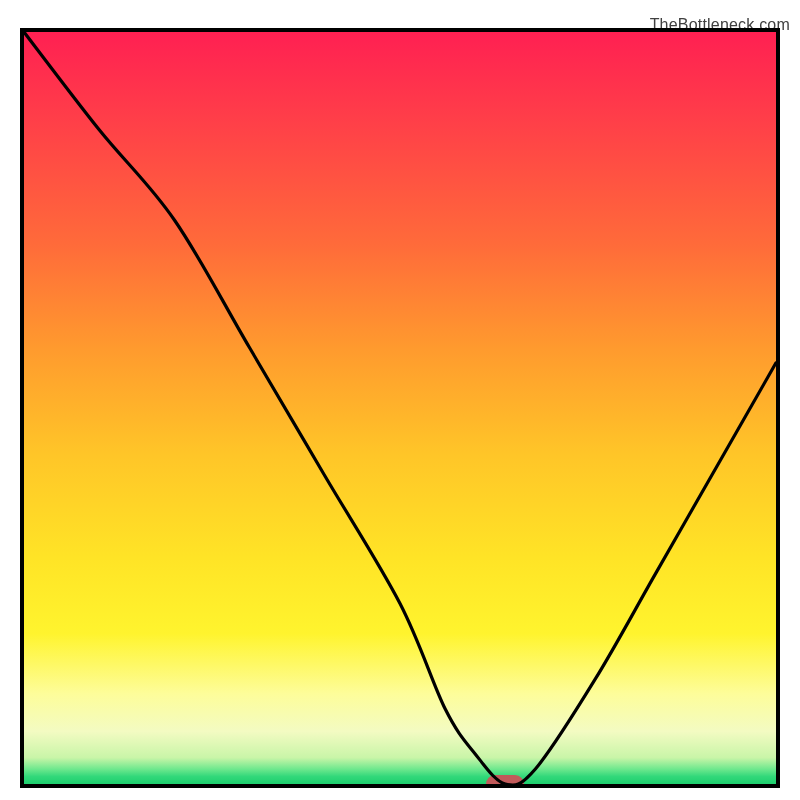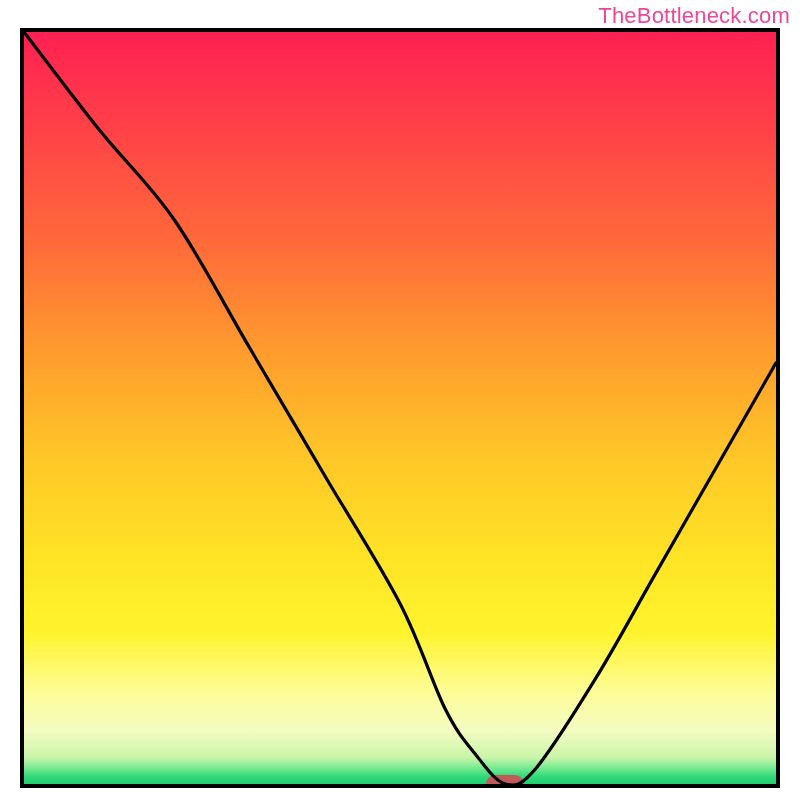--- a/index.html
+++ b/index.html
@@ -10,24 +10,24 @@
     background: #ffffff;
     font-family: Arial, Helvetica, sans-serif;
   }
   .chart-wrap {
     position: relative;
     width: 800px;
     height: 800px;
   }
   .attribution {
     position: absolute;
-    top: 3px;
+    top: 16px;
     right: 10px;
-    font-size: 22px;
-    color: #ec4899;
+    font-size: 16px;
+    color: #404040;
     font-weight: 500;
     letter-spacing: 0.2px;
   }
   .plot {
     position: absolute;
     left: 20px;
     top: 28px;
     width: 760px;
     height: 760px;
     box-sizing: border-box;

